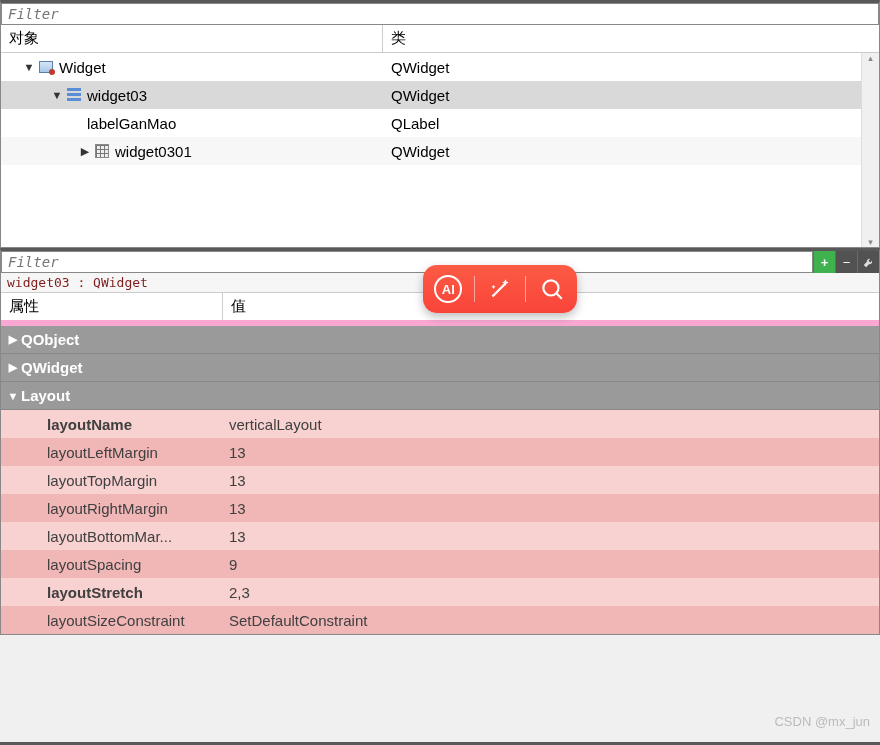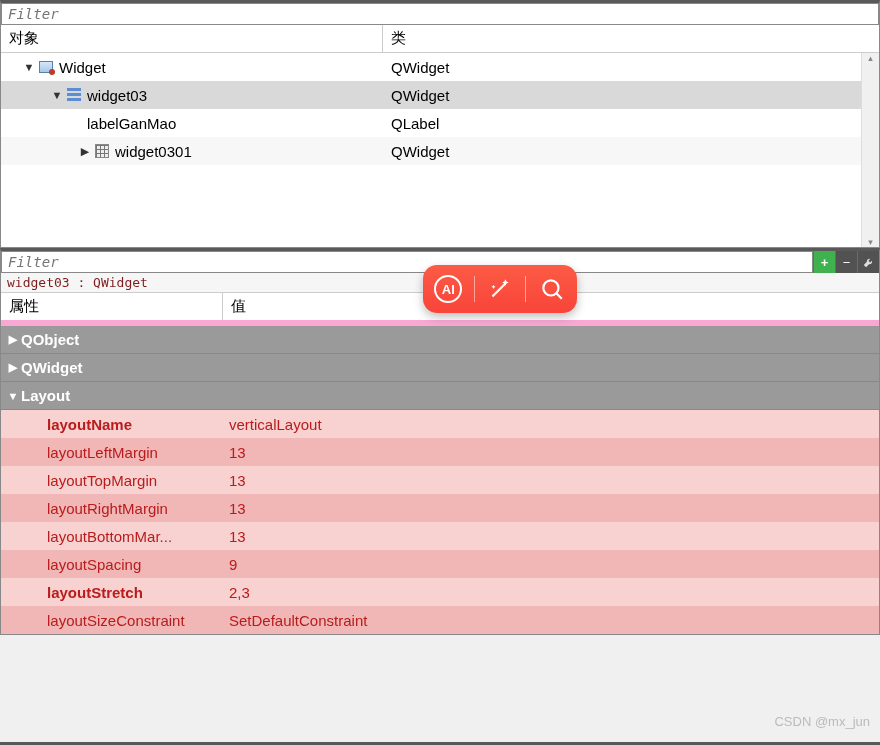--- a/index.html
+++ b/index.html
@@ -212,21 +212,21 @@
       width: 16px;
       display: inline-flex;
       justify-content: center;
       font-size: 11px;
     }
     .prop-row {
       display: flex;
       height: 28px;
       align-items: center;
       font-size: 15px;
-      color: #b91c1c;
+      color: #404040;
     }
     .prop-row .pname {
       width: 222px;
       padding-left: 46px;
       height: 100%;
       display: flex;
       align-items: center;
     }
     .prop-row .pval {
       flex: 1;

